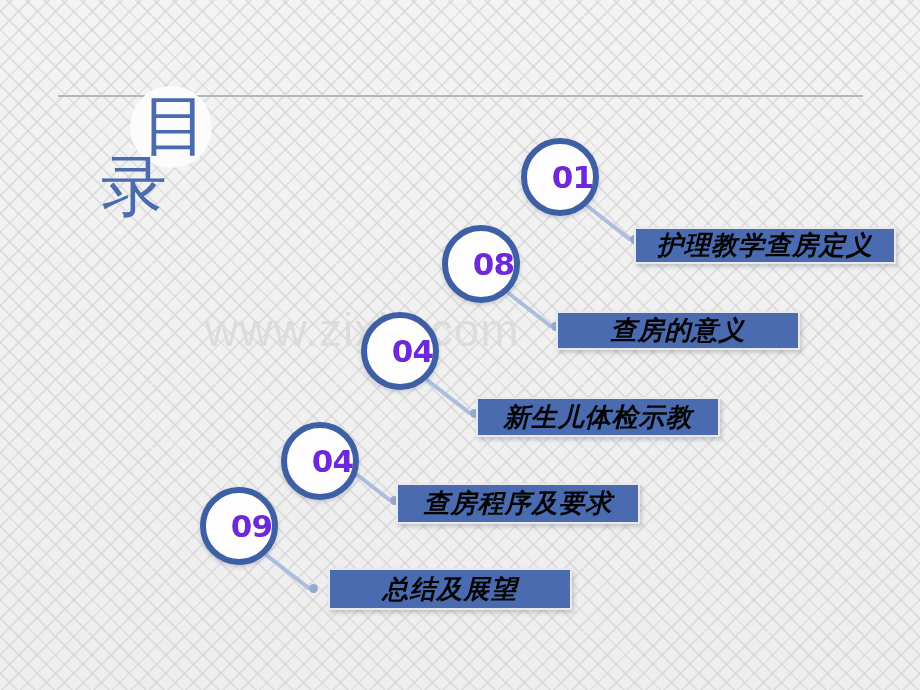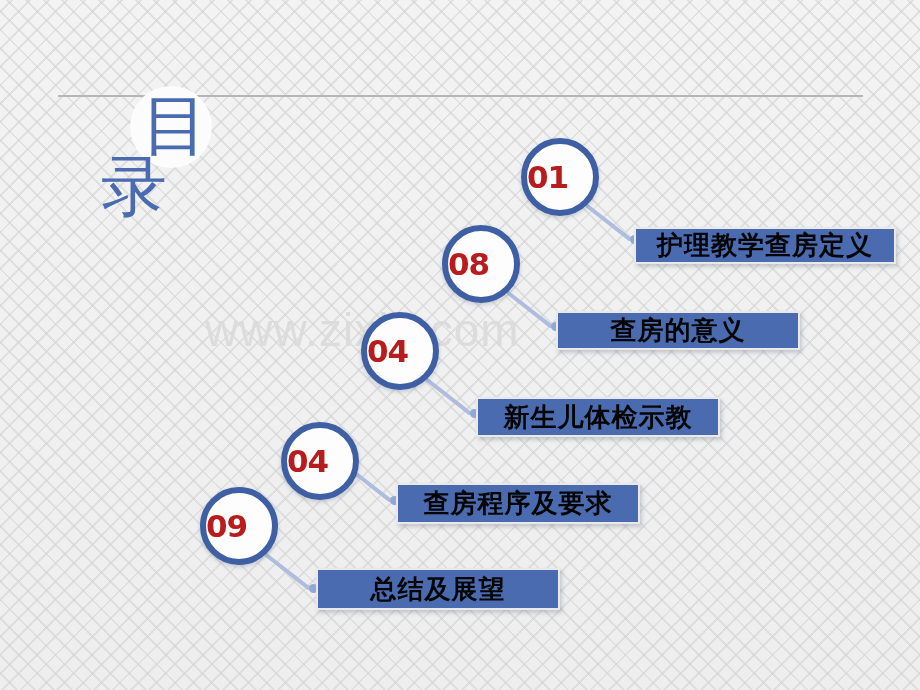--- a/index.html
+++ b/index.html
@@ -101,22 +101,22 @@
     box-shadow: 0 2px 4px rgba(90,100,130,0.28);
     box-sizing: content-box;
   }
   .num-text {
     position: absolute;
     left: 0;
     top: 0;
     width: 66px;
     height: 66px;
     line-height: 66px;
-    text-align: left;
-    color: #b91c1c;
+    text-align: right;
+    color: #6d28d9;
     font-size: 31px;
     font-weight: 700;
     font-family: "DejaVu Sans", "Liberation Sans", sans-serif;
     letter-spacing: -1px;
   }
 
   .connector {
     position: absolute;
     height: 4px;
     background: #aebddd;
@@ -141,20 +141,21 @@
     align-items: center;
     justify-content: center;
   }
   .label-text {
     color: #050505;
     font-size: 26px;
     font-weight: 700;
     font-family: "DejaVu Sans", "Liberation Sans", sans-serif;
     letter-spacing: 1px;
     white-space: nowrap;
+    font-style: italic;
   }
 </style>
 </head>
 <body>
 
 <div id="slide">
 
   <div id="watermark">www.zixin.com</div>
 
   <div id="top-rule"></div>
@@ -205,19 +206,19 @@
         <div class="label-bar" style="left: 396px; top: 483px; width: 244px; height: 41px;">
           <div class="label-text">查房程序及要求</div>
         </div>
       </div>
       <div class="row">
         <div class="connector" style="left: 265px; top: 552px; width: 57px; transform: rotate(38deg);"></div>
         <div class="connector-dot" style="left: 309px; top: 584px;"></div>
         <div class="num-circle" style="left: 200px; top: 487px;">
           <div class="num-text">09</div>
         </div>
-        <div class="label-bar" style="left: 316px; top: 568px; width: 244px; height: 42px;">
+        <div class="label-bar" style="left: 328px; top: 568px; width: 244px; height: 42px;">
           <div class="label-text">总结及展望</div>
         </div>
       </div>
     </div>
 
 </div>
 
 </body></html>

